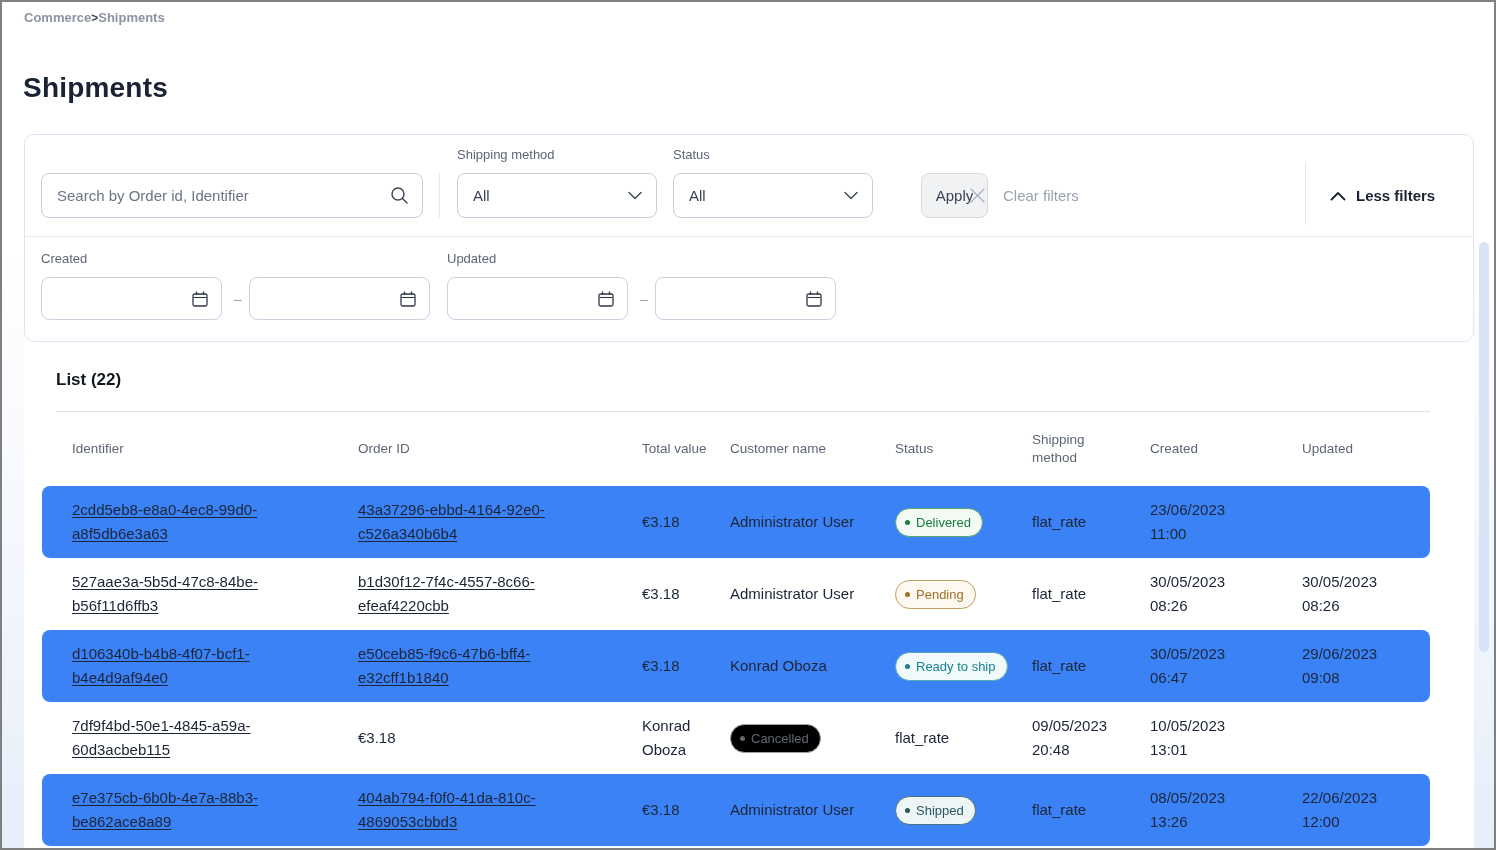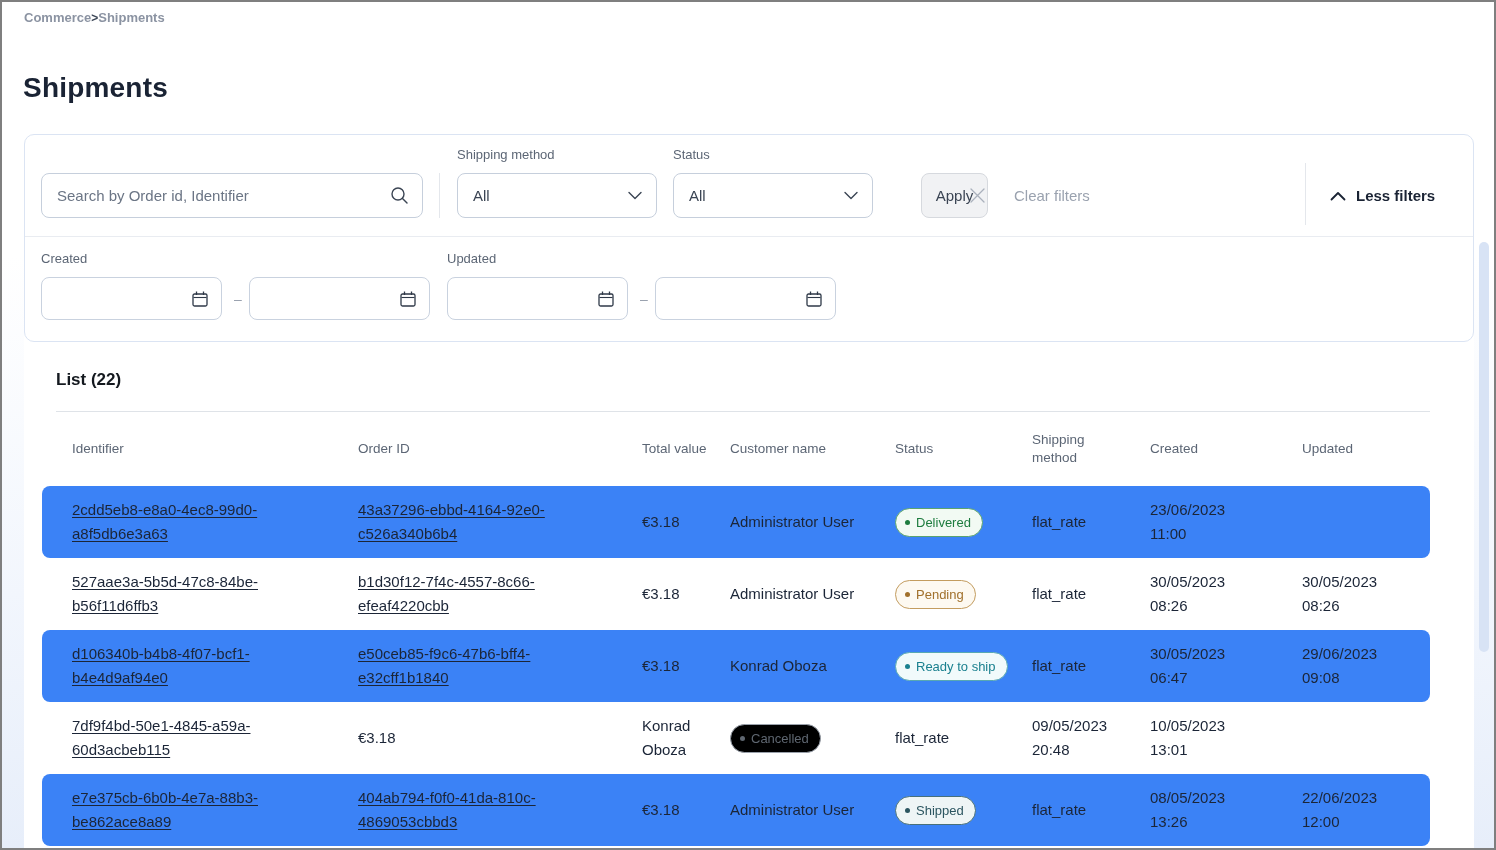--- a/index.html
+++ b/index.html
@@ -21,21 +21,21 @@
   
   .filter-card{ position:absolute; left:0; top:0; width:1450px; height:208px; background:#ffffff; border:1px solid #dbe4f3; border-radius:10px; }
   .flabel{ position:absolute; font-size:13px; color:#5c6675; }
   .search-box{ position:absolute; left:16px; top:38px; width:382px; height:45px; border:1px solid #c6cfdc; border-radius:8px; background:#fff; display:flex; align-items:center; }
   .search-box input{ flex:1; border:none; outline:none; font-size:15px; color:#0f766e; padding:0 8px 0 15px; font-family:inherit; background:transparent; }
   .search-box input::placeholder{ color:#6b7585; }
   .search-box svg{ margin-right:13px; flex:none; }
   .vdiv{ position:absolute; width:1px; background:#e4e7ec; }
   .select{ position:absolute; top:38px; width:200px; height:45px; border:1px solid #c6cfdc; border-radius:8px; background:#fff; display:flex; align-items:center; justify-content:space-between; padding:0 14px 0 15px; font-size:15px; color:#3a4453; cursor:pointer; }
   .apply-btn{ position:absolute; left:864px; top:38px; width:67px; height:45px; background:#f1f2f4; border:1px solid #d6d9de; border-radius:8px; font-size:15px; color:#3a4453; font-family:inherit; cursor:pointer;margin-left:32px; }
-  .clear-btn{ position:absolute; left:944px; top:38px; height:45px; display:flex; align-items:center; gap:28px; color:#9aa2af; font-size:15px; cursor:pointer; }
+  .clear-btn{ position:absolute; left:944px; top:38px; height:45px; display:flex; align-items:center; gap:17px; color:#9aa2af; font-size:15px; cursor:pointer; }
   .toggle-filters{ position:absolute; left:1305px; top:38px; height:45px; display:flex; align-items:center; gap:10px; color:#1a2334; font-size:15px; font-weight:700; cursor:pointer; }
   .hline{ position:absolute; left:0; right:0; top:101px; height:1px; background:#e9ecf1; }
   .date-input{ position:absolute; top:142px; width:181px; height:43px; border:1px solid #c9d2df; border-radius:8px; background:#fff; display:flex; align-items:center; justify-content:flex-end; padding-right:12px; cursor:pointer; }
   .range-dash{ position:absolute; top:142px; height:43px; display:flex; align-items:center; color:#9aa2af; font-size:14px; }
   
   .list-heading{ position:absolute; left:32px; top:236px; font-size:17px; font-weight:700; color:#14191f; }
   .list-divider{ position:absolute; left:32px; right:44px; top:277px; height:1px; background:#dfe3e8; }
   .grid8{ display:grid; grid-template-columns:286px 284px 88px 165px 137px 118px 152px 1fr; align-items:center; padding-left:30px; }
   .thead{ position:absolute; left:18px; top:278px; width:1388px; height:74px; }
   .thead .hcell{ font-size:13.5px; color:#5c6675; padding-right:18px; line-height:18px; }

